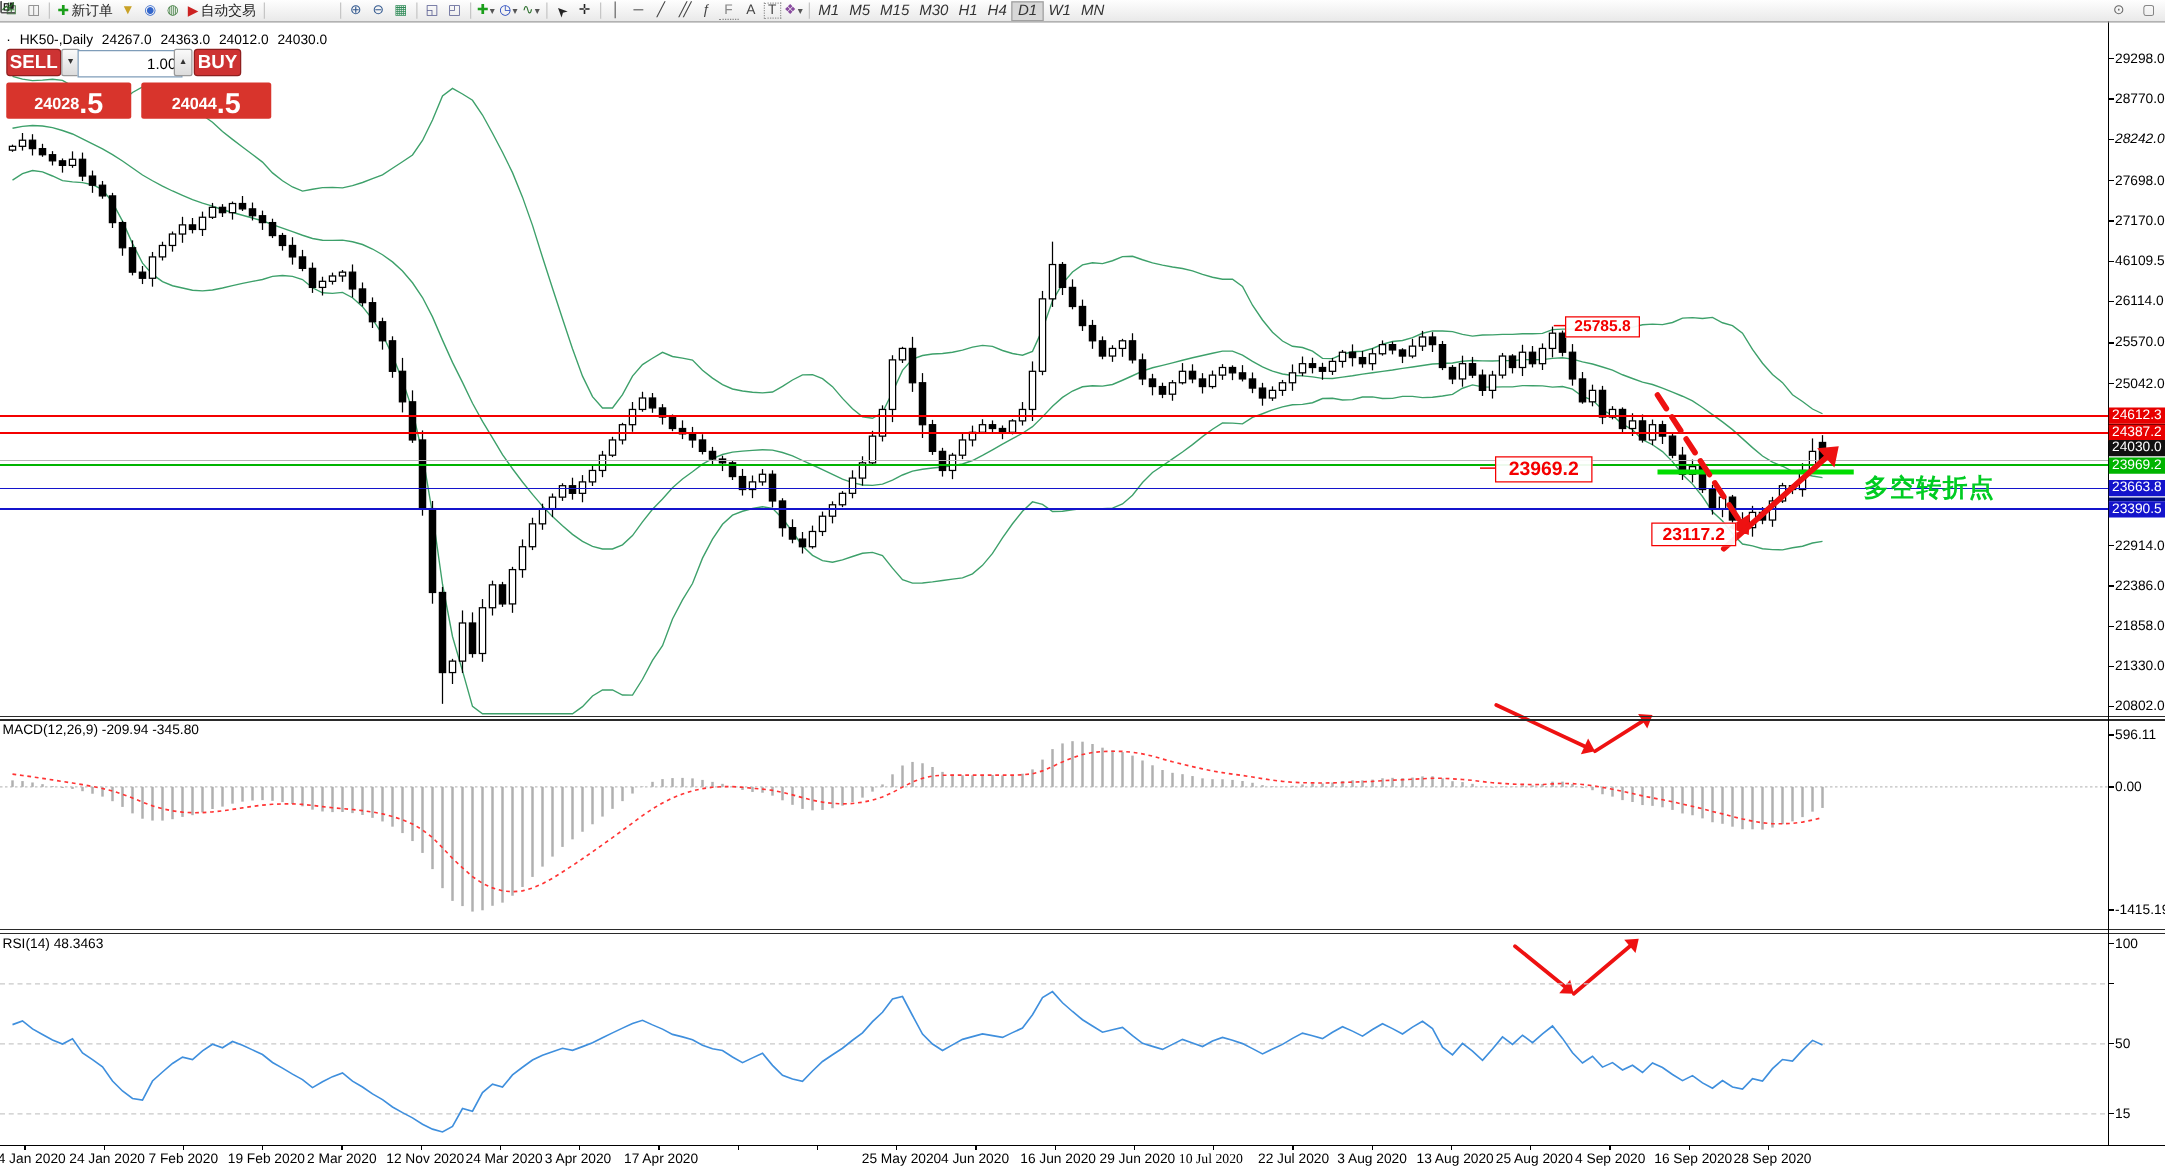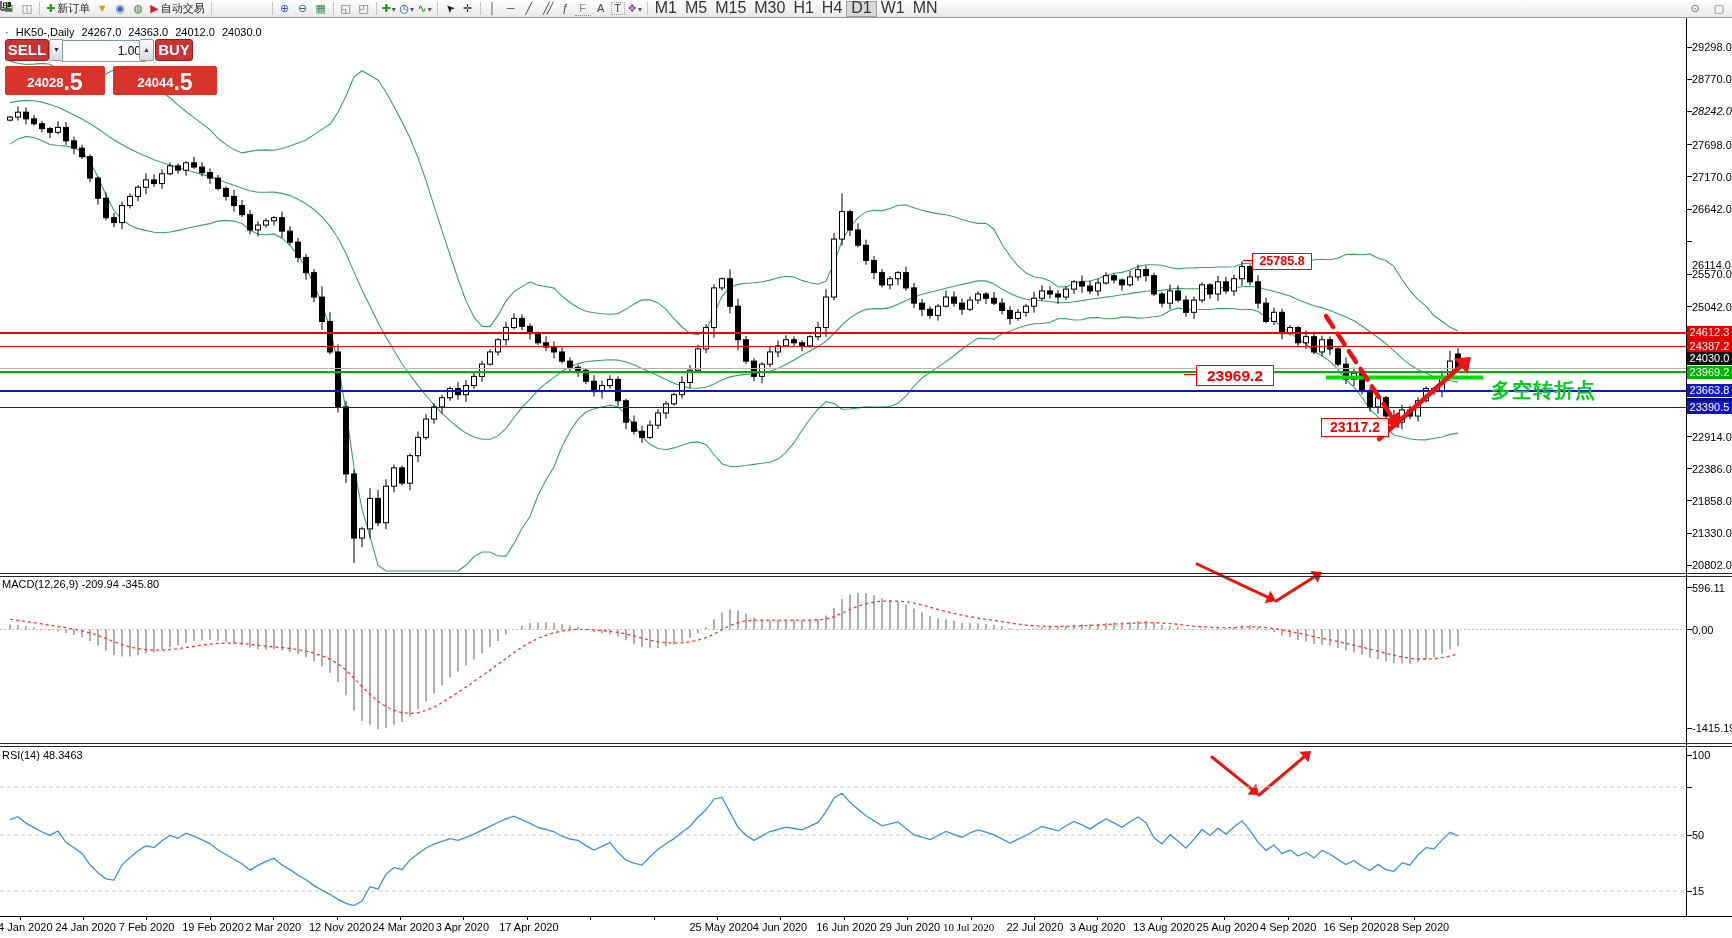--- a/index.html
+++ b/index.html
@@ -6,21 +6,21 @@
   .app{position:relative;width:1732px;height:938px;background:#fff;overflow:hidden;
        font-family:"Liberation Sans","DejaVu Sans",sans-serif;color:#000;}
   
   .toolbar{position:absolute;left:0;top:0;width:1732px;height:17px;
     background:linear-gradient(#fefefe,#e9e9e9);border-bottom:1px solid #9a9a9a;
     display:flex;align-items:center;font-size:11px;white-space:nowrap;z-index:40;}
   .tb-ic{display:inline-block;min-width:16px;height:15px;line-height:15px;text-align:center;
     font-size:11px;color:#444;margin:0 1px;cursor:default;}
   .tb-btn{display:inline-flex;align-items:center;gap:2px;padding:0 3px;height:15px;color:#222;}
   .tb-sep{width:1px;height:13px;background:#c6c6c6;margin:0 3px;}
-  .tf{padding:0 4px;height:14px;line-height:14px;color:#333;font-size:16px;}
+  .tf{padding:0 4px;height:14px;line-height:14px;color:#333;font-size:12px;font-style:italic;}
   .tf.active{background:#d7d7d7;border:1px solid #a0a0a0;line-height:12px;}
   .mini{display:inline-block;vertical-align:middle;}
   .dd{font-size:8px;color:#555;margin-left:1px;}
   .tb-right{position:absolute;right:4px;top:1px;display:flex;gap:6px;}
   
   .info-line{position:absolute;left:5px;top:26px;font-size:11px;z-index:30;}
   .info-line span{margin-right:4px;}
   
   .oct{position:absolute;left:5px;top:38px;width:248px;height:56px;z-index:31;}
   .oct .btn{position:absolute;background:#cd3333;border:1px solid #8f1f1f;color:#fff;
@@ -814,22 +814,22 @@
 
   <div class="ind-label" style="top:578px">MACD(12,26,9) -209.94 -345.80</div>
   <div class="ind-label" style="top:749px">RSI(14) 48.3463</div>
 
   <div id="axisBox">
       <div class="ytick" style="top: 41.0183px;">29298.0</div>
       <div class="ytick" style="top: 73.2331px;">28770.0</div>
       <div class="ytick" style="top: 105.448px; font-style: italic;">28242.0</div>
       <div class="ytick" style="top: 138.639px;">27698.0</div>
       <div class="ytick" style="top: 170.854px;">27170.0</div>
-      <div class="ytick" style="top: 203.068px;">26642.0</div>
-      <div class="ytick" style="top: 235.283px; margin-top: 24px;">26114.0</div>
+      <div class="ytick" style="top: 203.068px;">46109.5</div>
+      <div class="ytick" style="top: 235.283px;">26114.0</div>
       <div class="ytick" style="top: 268.474px;">25570.0</div>
       <div class="ytick" style="top: 300.689px;">25042.0</div>
       <div class="ytick" style="top: 430.524px;">22914.0</div>
       <div class="ytick" style="top: 462.739px;">22386.0</div>
       <div class="ytick" style="top: 494.954px;">21858.0</div>
       <div class="ytick" style="top: 527.168px;">21330.0</div>
       <div class="ytick" style="top: 559.383px;">20802.0</div>
       <div class="ytick" style="top: 581.988px;">596.11</div>
       <div class="ytick" style="top: 623.5px;">0.00</div>
       <div class="ytick" style="top: 722.051px;">-1415.19</div>

